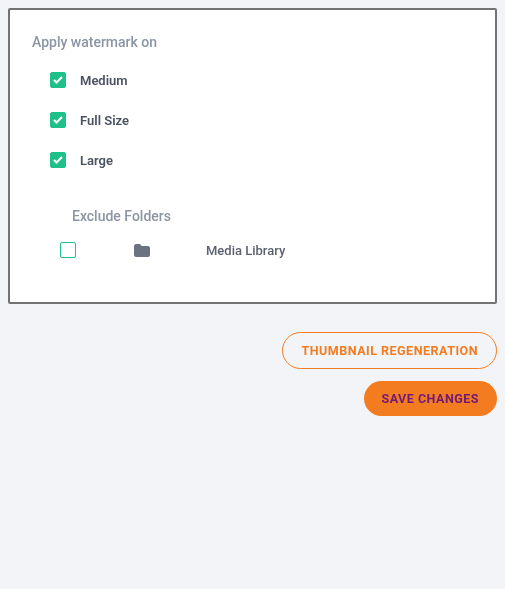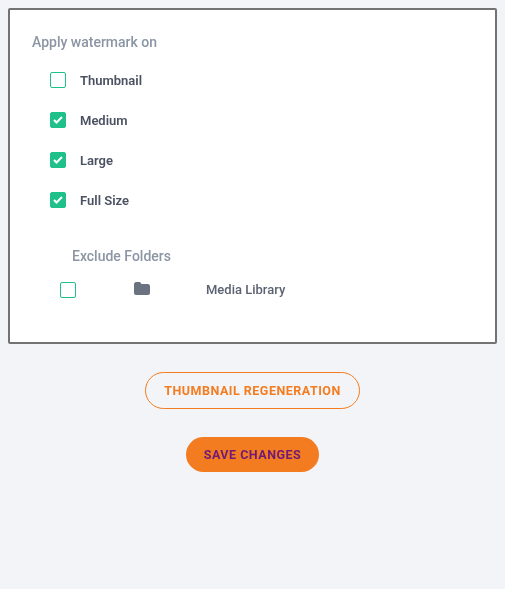--- a/index.html
+++ b/index.html
@@ -56,20 +56,21 @@
   .check-label {
     color: #4a5160;
     font-size: 13px;
     font-weight: 600;
   }
   .tree {
     padding-left: 28px;
   }
   .tree-item {
     display: flex;
+    align-items: center;
     margin-bottom: 14px;
     gap: 48px;
   }
   .tree-item .checkbox { margin-right: 10px; }
   .tree-children {
     padding-left: 30px;
   }
   .folder-icon {
     width: 16px;
     height: 13px;
@@ -81,22 +82,22 @@
     font-size: 13px;
     font-weight: 500;
     white-space: nowrap;
     overflow: hidden;
     text-overflow: ellipsis;
     max-width: 110px;
   }
   .btn-row {
     display: flex;
     flex-direction: column;
-    align-items: center;
-    gap: 28px;
+    align-items: flex-end;
+    gap: 12px;
   }
   .btn {
     border-radius: 999px;
     padding: 10px 18px;
     font-size: 12.5px;
     font-weight: 700;
     letter-spacing: 0.5px;
     cursor: pointer;
     border: none;
     font-family: inherit;
@@ -113,48 +114,42 @@
 </style>
 </head>
 <body>
 
 <div class="card">
 
   <div class="section-title">Apply watermark on</div>
 
   <div>
     <div class="check-row">
-      <span class="checkbox">
-        
-      </span>
-      <span class="check-label">Thumbnail</span>
-    </div>
-    <div class="check-row">
       <span class="checkbox checked">
         <svg width="10" height="8" viewBox="0 0 10 8">
             <path d="M1 4 L3.5 6.5 L9 1" stroke="#fff" stroke-width="2" fill="none"></path>
           </svg>
       </span>
       <span class="check-label">Medium</span>
     </div>
     <div class="check-row">
       <span class="checkbox checked">
         <svg width="10" height="8" viewBox="0 0 10 8">
             <path d="M1 4 L3.5 6.5 L9 1" stroke="#fff" stroke-width="2" fill="none"></path>
           </svg>
       </span>
-      <span class="check-label">Large</span>
+      <span class="check-label">Full Size</span>
     </div>
     <div class="check-row">
       <span class="checkbox checked">
         <svg width="10" height="8" viewBox="0 0 10 8">
             <path d="M1 4 L3.5 6.5 L9 1" stroke="#fff" stroke-width="2" fill="none"></path>
           </svg>
       </span>
-      <span class="check-label">Full Size</span>
+      <span class="check-label">Large</span>
     </div>
   </div>
 
   <div class="section-title second">Exclude Folders</div>
 
   <div class="tree">
     <div class="tree-item">
       <span class="checkbox">
         
       </span>

